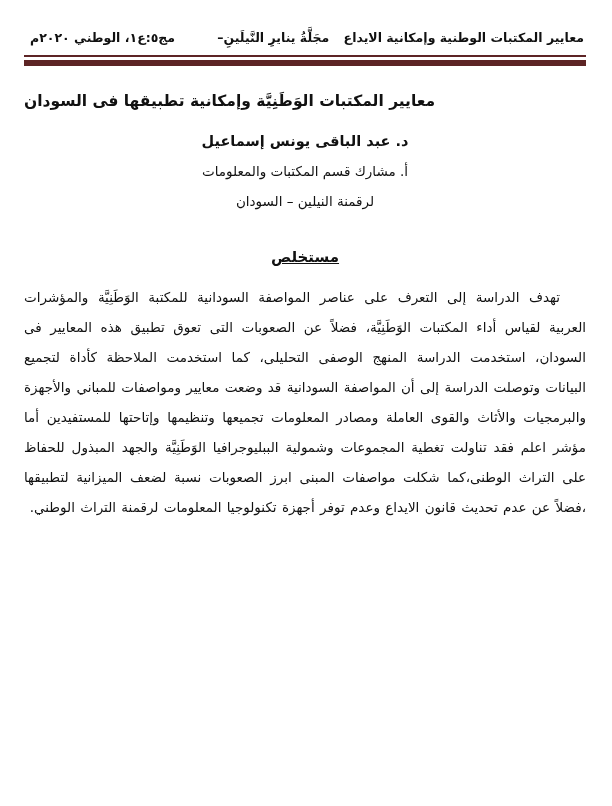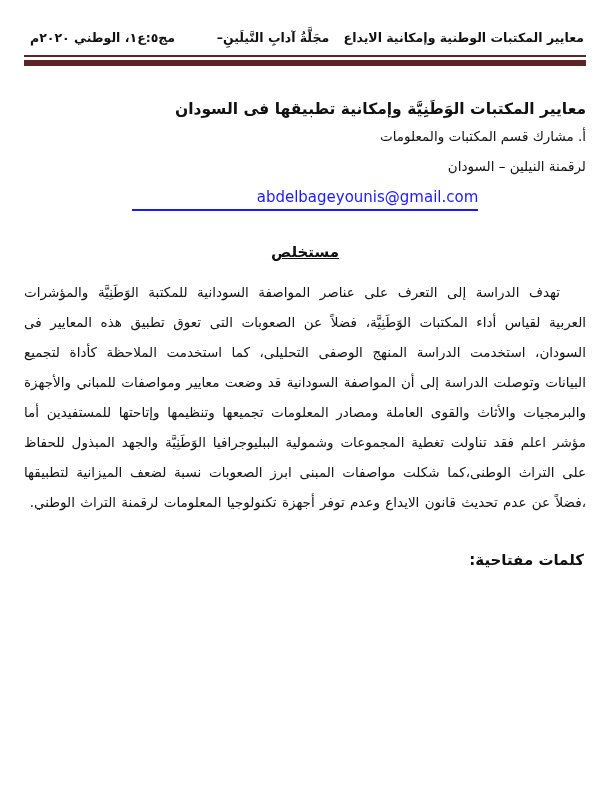--- a/index.html
+++ b/index.html
@@ -31,34 +31,35 @@
   }
   .rh-right .journal { margin-right: 10px; }
 
   .header-rule { width: 100%; }
   .rule-thin  { height: 2px; background: var(--rule-color, #5d2425); }
   .rule-gap   { height: 3px; background: transparent; }
   .rule-thick { height: 6px; background: var(--rule-color, #5d2425); }
 
   
   .title {
-    margin-top: 32px;
-    text-align: right;
+    margin-top: 24px;
+    text-align: left;
     font-size: 15.5px;
     font-weight: bold;
     line-height: 1.5;
   }
   .author-name {
     margin-top: 13px;
     text-align: center;
     font-size: 14.5px;
     font-weight: bold;
     line-height: 30px;
   }
   .author-line {
+    text-align: center;
     font-size: 13.5px;
     line-height: 30px;
   }
   .email-row {
     text-align: center;
     margin-top: 4px;
     line-height: 24px;
   }
   .email-link {
     display: inline-block;
@@ -107,42 +108,39 @@
   }
 </style>
 </head>
 <body>
 
 <div class="page">
 
   <div class="running-header">
     <div class="rh-right">
       <span>معايير المكتبات الوطنية وإمكانية الايداع</span>
-      <span class="journal">مجَلَّةُ آدابِ النَّيلَينِ–</span>
+      <span class="journal">مجَلَّةُ ينايرِ النَّيلَينِ–</span>
     </div>
     <div class="rh-left">مج٥:ع١، الوطني ٢٠٢٠م</div>
   </div>
 
   <div class="header-rule">
     <div class="rule-thin"></div>
     <div class="rule-gap"></div>
     <div class="rule-thick"></div>
   </div>
 
   <h1 class="title">معايير المكتبات الوَطَنِيَّة وإمكانية تطبيقها فى السودان</h1>
 
+  <div class="author-name">د. عبد الباقى يونس إسماعيل</div>
 
   <div class="author-line">أ. مشارك قسم المكتبات والمعلومات</div>
 
   <div class="author-line">لرقمنة النيلين – السودان</div>
 
-  <div class="email-row">
-    <a class="email-link" href="#">abdelbageyounis@gmail.com</a>
-  </div>
 
   <h2 class="abstract-heading">مستخلص</h2>
 
   <p class="abstract-body">تهدف الدراسة إلى التعرف على عناصر المواصفة السودانية للمكتبة الوَطَنِيَّة والمؤشرات العربية لقياس أداء المكتبات الوَطَنِيَّة، فضلاً عن الصعوبات التى تعوق تطبيق هذه المعايير فى السودان، استخدمت الدراسة المنهج الوصفى التحليلى، كما استخدمت الملاحظة كأداة لتجميع البيانات وتوصلت الدراسة إلى أن المواصفة السودانية قد وضعت معايير ومواصفات للمباني والأجهزة والبرمجيات والأثاث والقوى العاملة ومصادر المعلومات تجميعها وتنظيمها وإتاحتها للمستفيدين أما مؤشر اعلم فقد تناولت تغطية المجموعات وشمولية الببليوجرافيا الوَطَنِيَّة والجهد المبذول للحفاظ على التراث الوطنى،كما شكلت مواصفات المبنى ابرز الصعوبات نسبة لضعف الميزانية لتطبيقها ،فضلاً عن عدم تحديث قانون الايداع وعدم توفر أجهزة تكنولوجيا المعلومات لرقمنة التراث الوطني.</p>
 
-  <h3 class="keywords-heading">كلمات مفتاحية:</h3>
 
 
 </div>
 
 </body></html>

